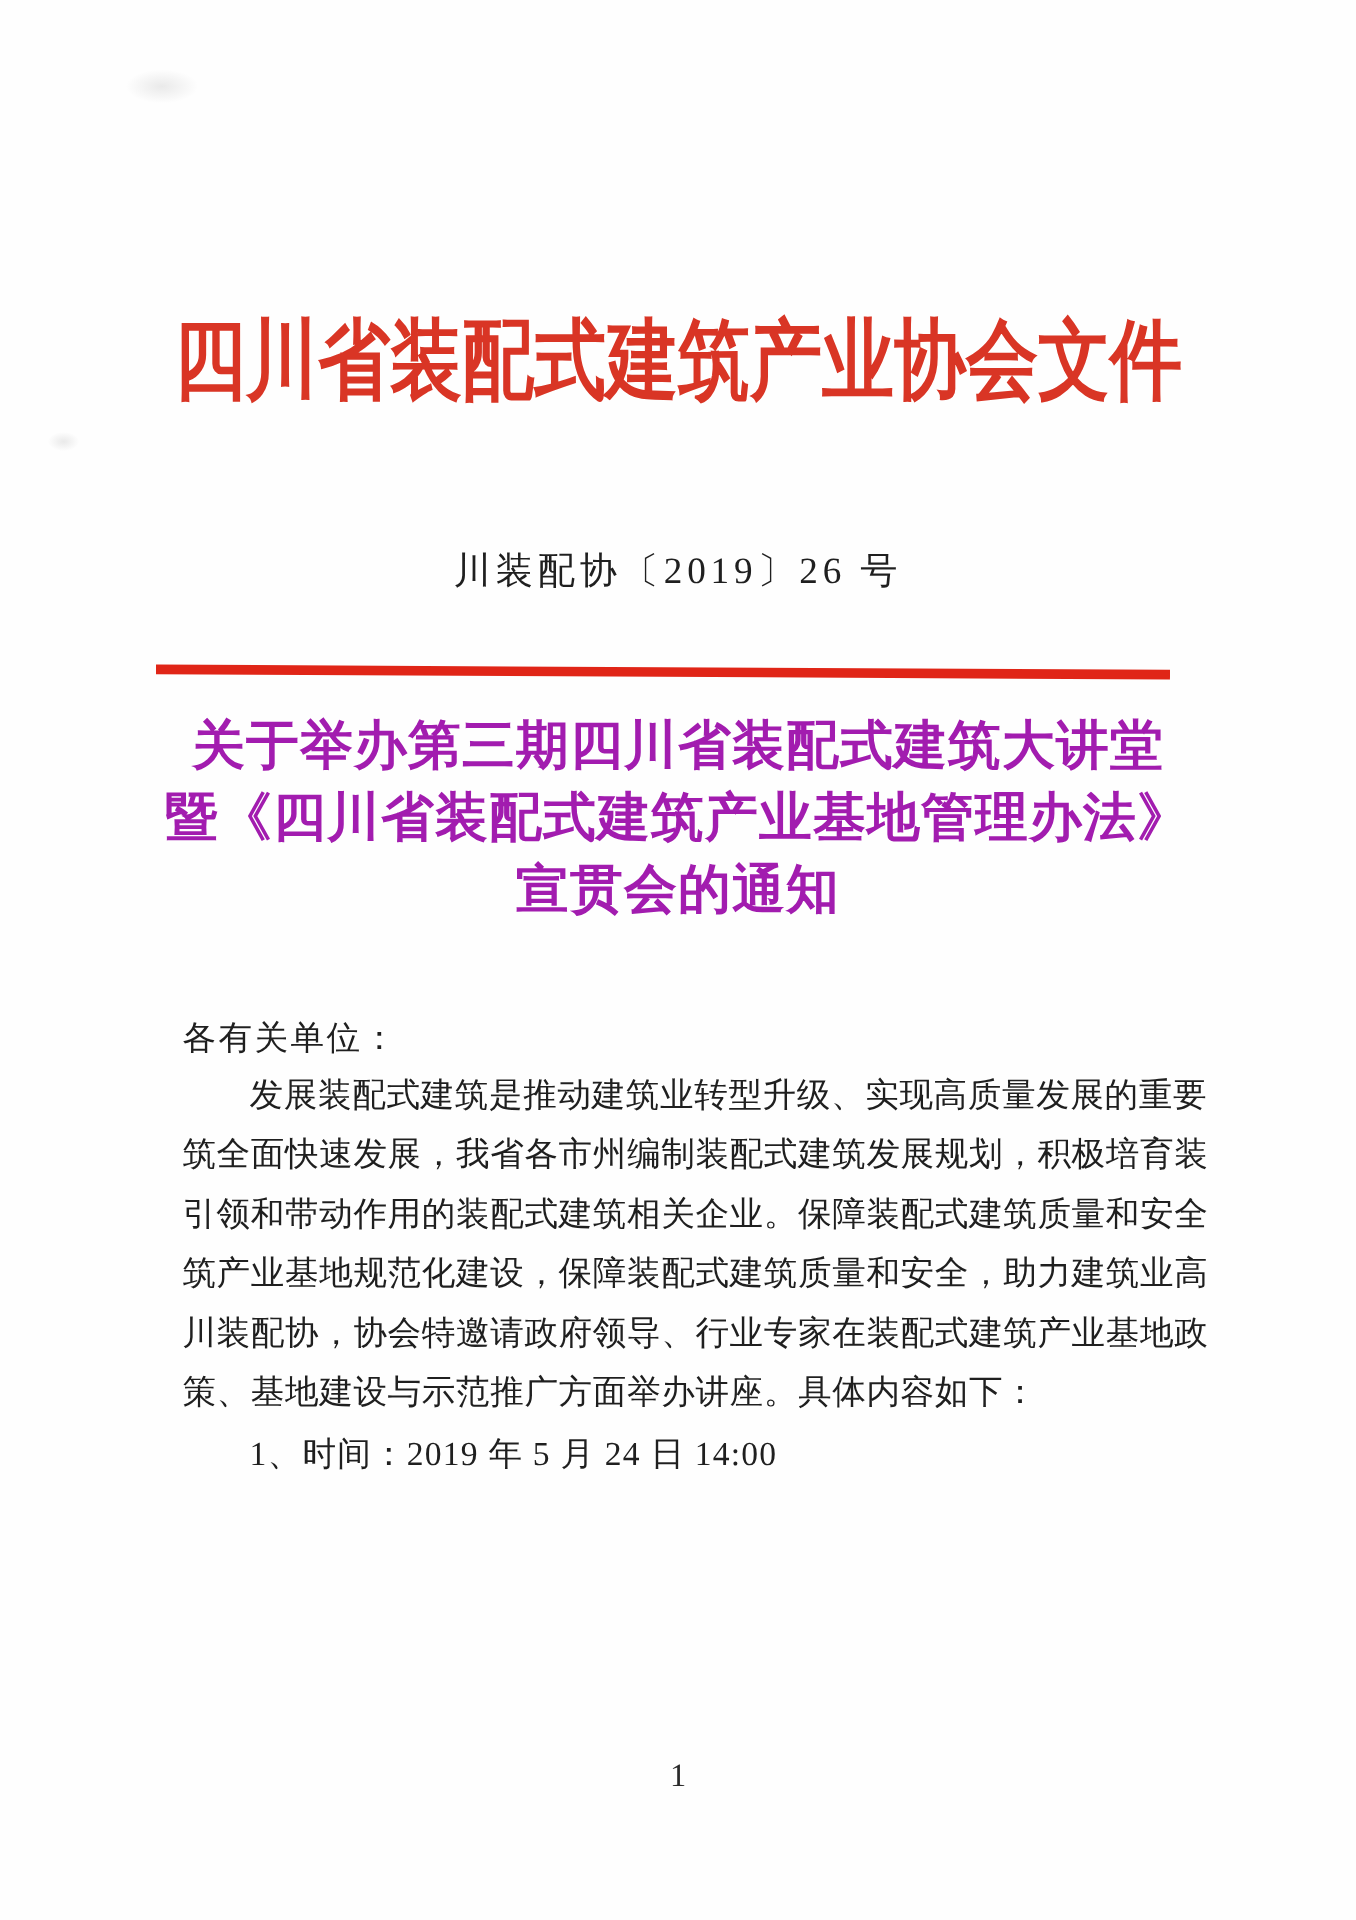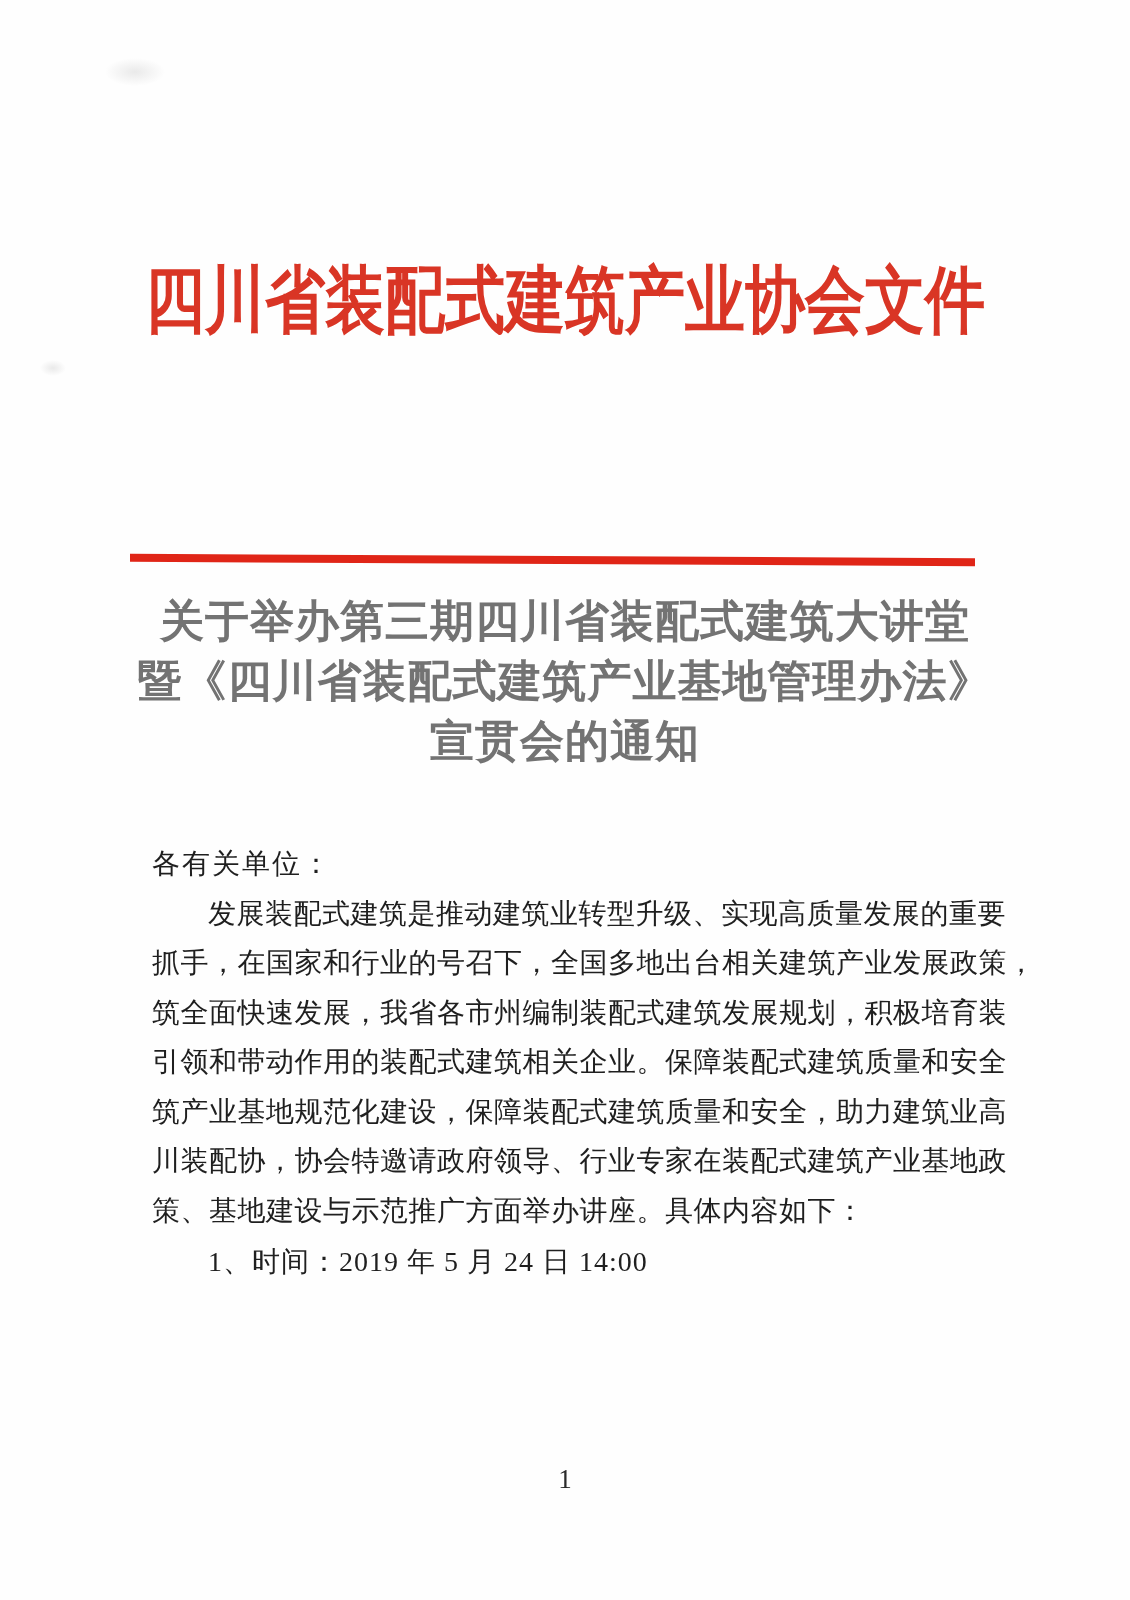--- a/index.html
+++ b/index.html
@@ -39,69 +39,69 @@
   }
   .red-line {
     position: absolute; top: 556px; left: 130px;
     width: 845px; height: 8px;
     background: var(--line-red, #e02517);
     transform: rotate(0.3deg);
   }
   .doc-title {
     position: absolute; top: 592px; left: 0; width: 100%;
     text-align: center;
-    color: #737373;
+    color: #a21caf;
     font-size: 44px; font-weight: bold;
     line-height: 60px;
     letter-spacing: 1px;
   }
   .body-block {
     position: absolute; left: 152px; top: 841px;
     width: 845px;
     color: var(--text-black, #1f1f1f);
     font-size: 28px;
     line-height: 49.5px;
   }
   .line { white-space: nowrap; }
-  .salutation { letter-spacing: 2px; font-family: Liberation Mono, monospace; }
+  .salutation { letter-spacing: 2px; }
   .para .p-line:first-child { text-indent: 2em; }
   .para .p-line { letter-spacing: 0.5px; font-family: Liberation Mono, monospace; }
   .section-heading { text-indent: 2em; margin-top: 8px; letter-spacing: 2px; }
   .time-item { text-indent: 2em; letter-spacing: 1px; }
   .page-number {
     position: absolute; top: 1464px; left: 0; width: 100%;
     text-align: center;
     color: #2a2a2a; font-size: 27px;
   }
 </style>
 </head>
 <body>
 
 <div class="page">
 
   <div class="smudge s1"></div>
   <div class="smudge s2"></div>
 
   <div class="red-header">四川省装配式建筑产业协会文件</div>
 
+  <div class="doc-number">川装配协〔2019〕26 号</div>
 
   <div class="red-line"></div>
 
   <div class="doc-title">
     <div class="title-line">关于举办第三期四川省装配式建筑大讲堂</div>
     <div class="title-line">暨《四川省装配式建筑产业基地管理办法》</div>
     <div class="title-line">宣贯会的通知</div>
   </div>
 
   <div class="body-block">
     <div class="line salutation">各有关单位：</div>
 
     <div class="para">
       <div class="line p-line">发展装配式建筑是推动建筑业转型升级、实现高质量发展的重要</div>
-      <div class="line p-line">抓手，在国家和行业的号召下，全国多地出台相关建筑产业发展政策，</div>
       <div class="line p-line">筑全面快速发展，我省各市州编制装配式建筑发展规划，积极培育装</div>
       <div class="line p-line">引领和带动作用的装配式建筑相关企业。保障装配式建筑质量和安全</div>
       <div class="line p-line">筑产业基地规范化建设，保障装配式建筑质量和安全，助力建筑业高</div>
       <div class="line p-line">川装配协，协会特邀请政府领导、行业专家在装配式建筑产业基地政</div>
       <div class="line p-line">策、基地建设与示范推广方面举办讲座。具体内容如下：</div>
     </div>
 
 
     <div class="line time-item">1、时间：2019 年 5 月 24 日 14:00</div>
   </div>

